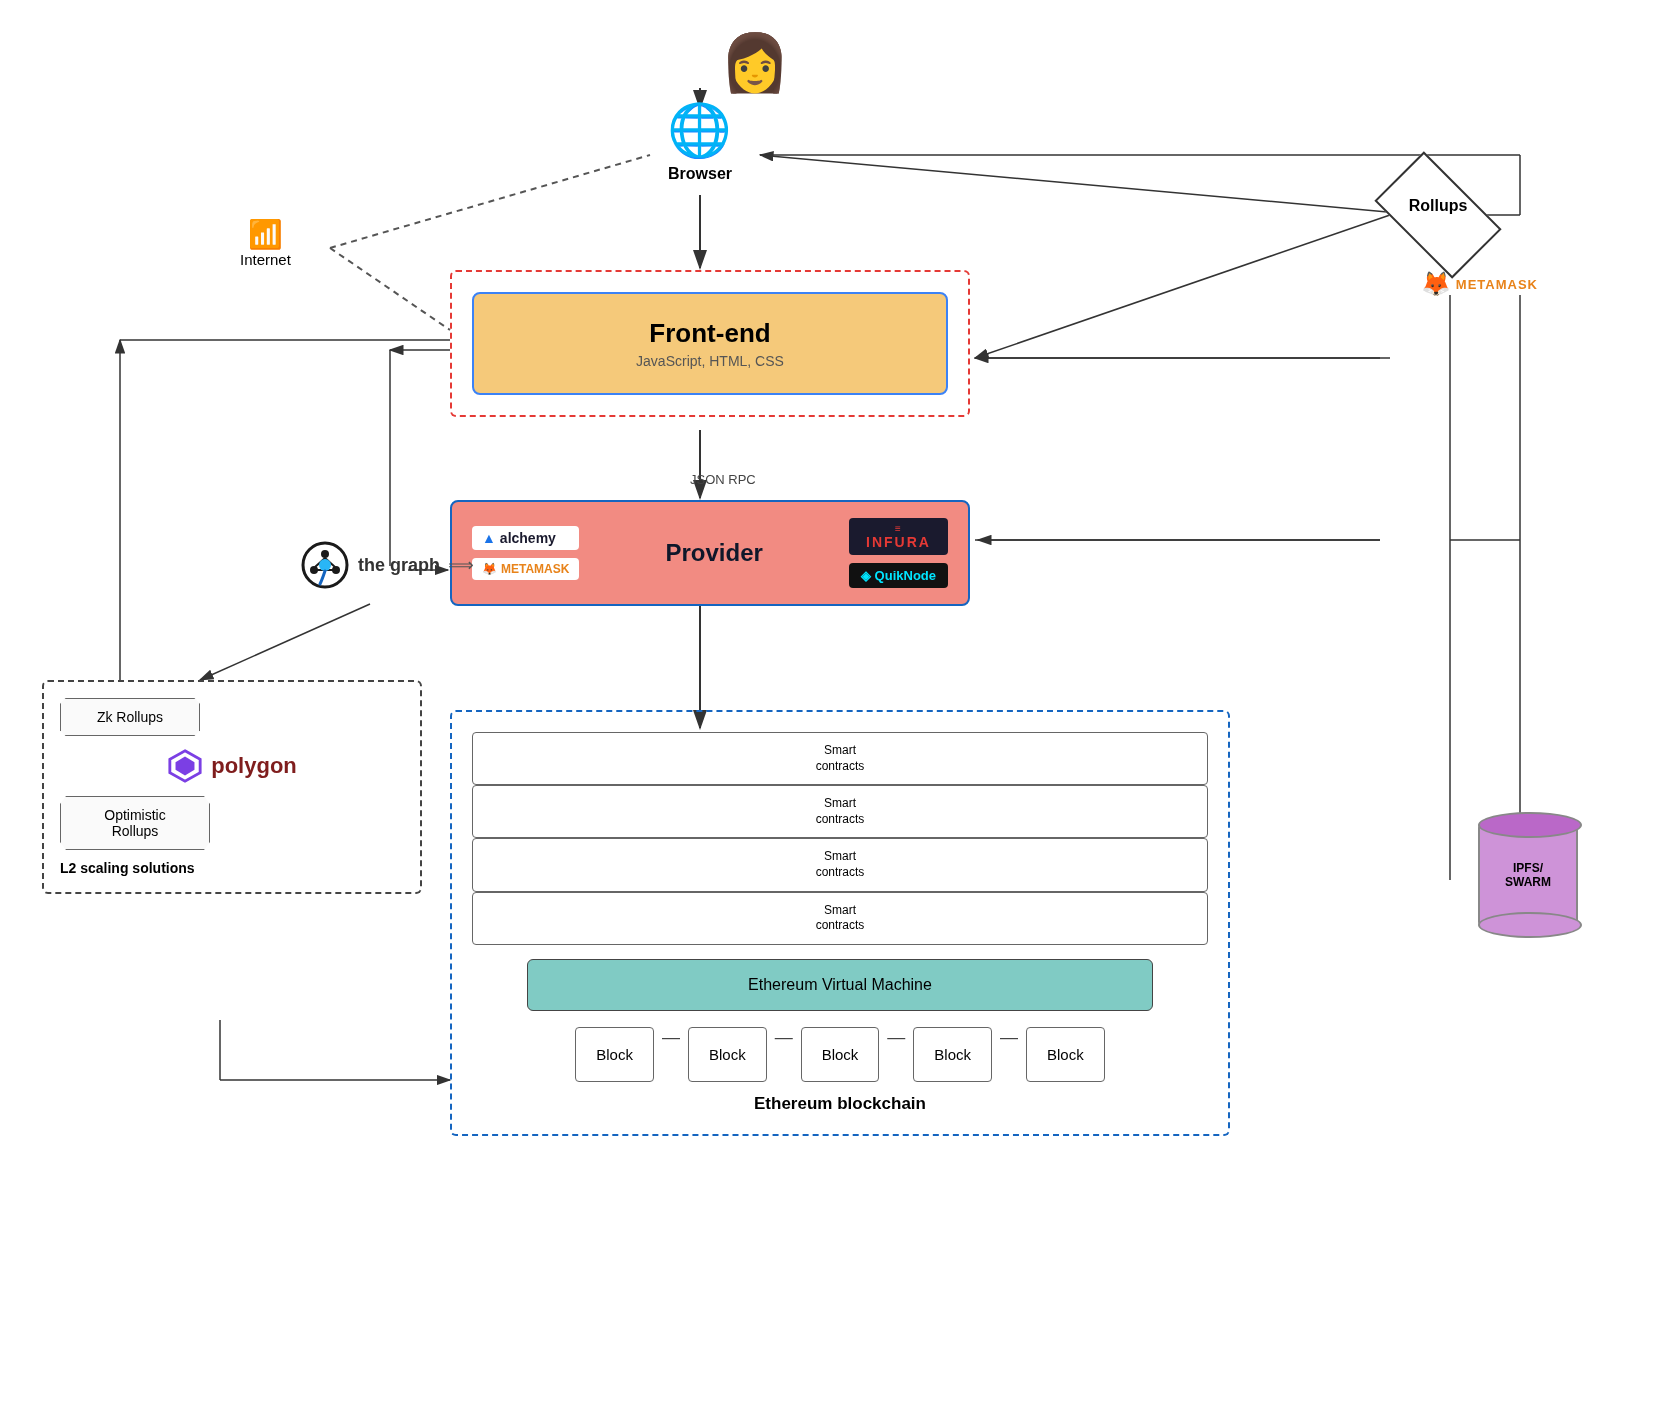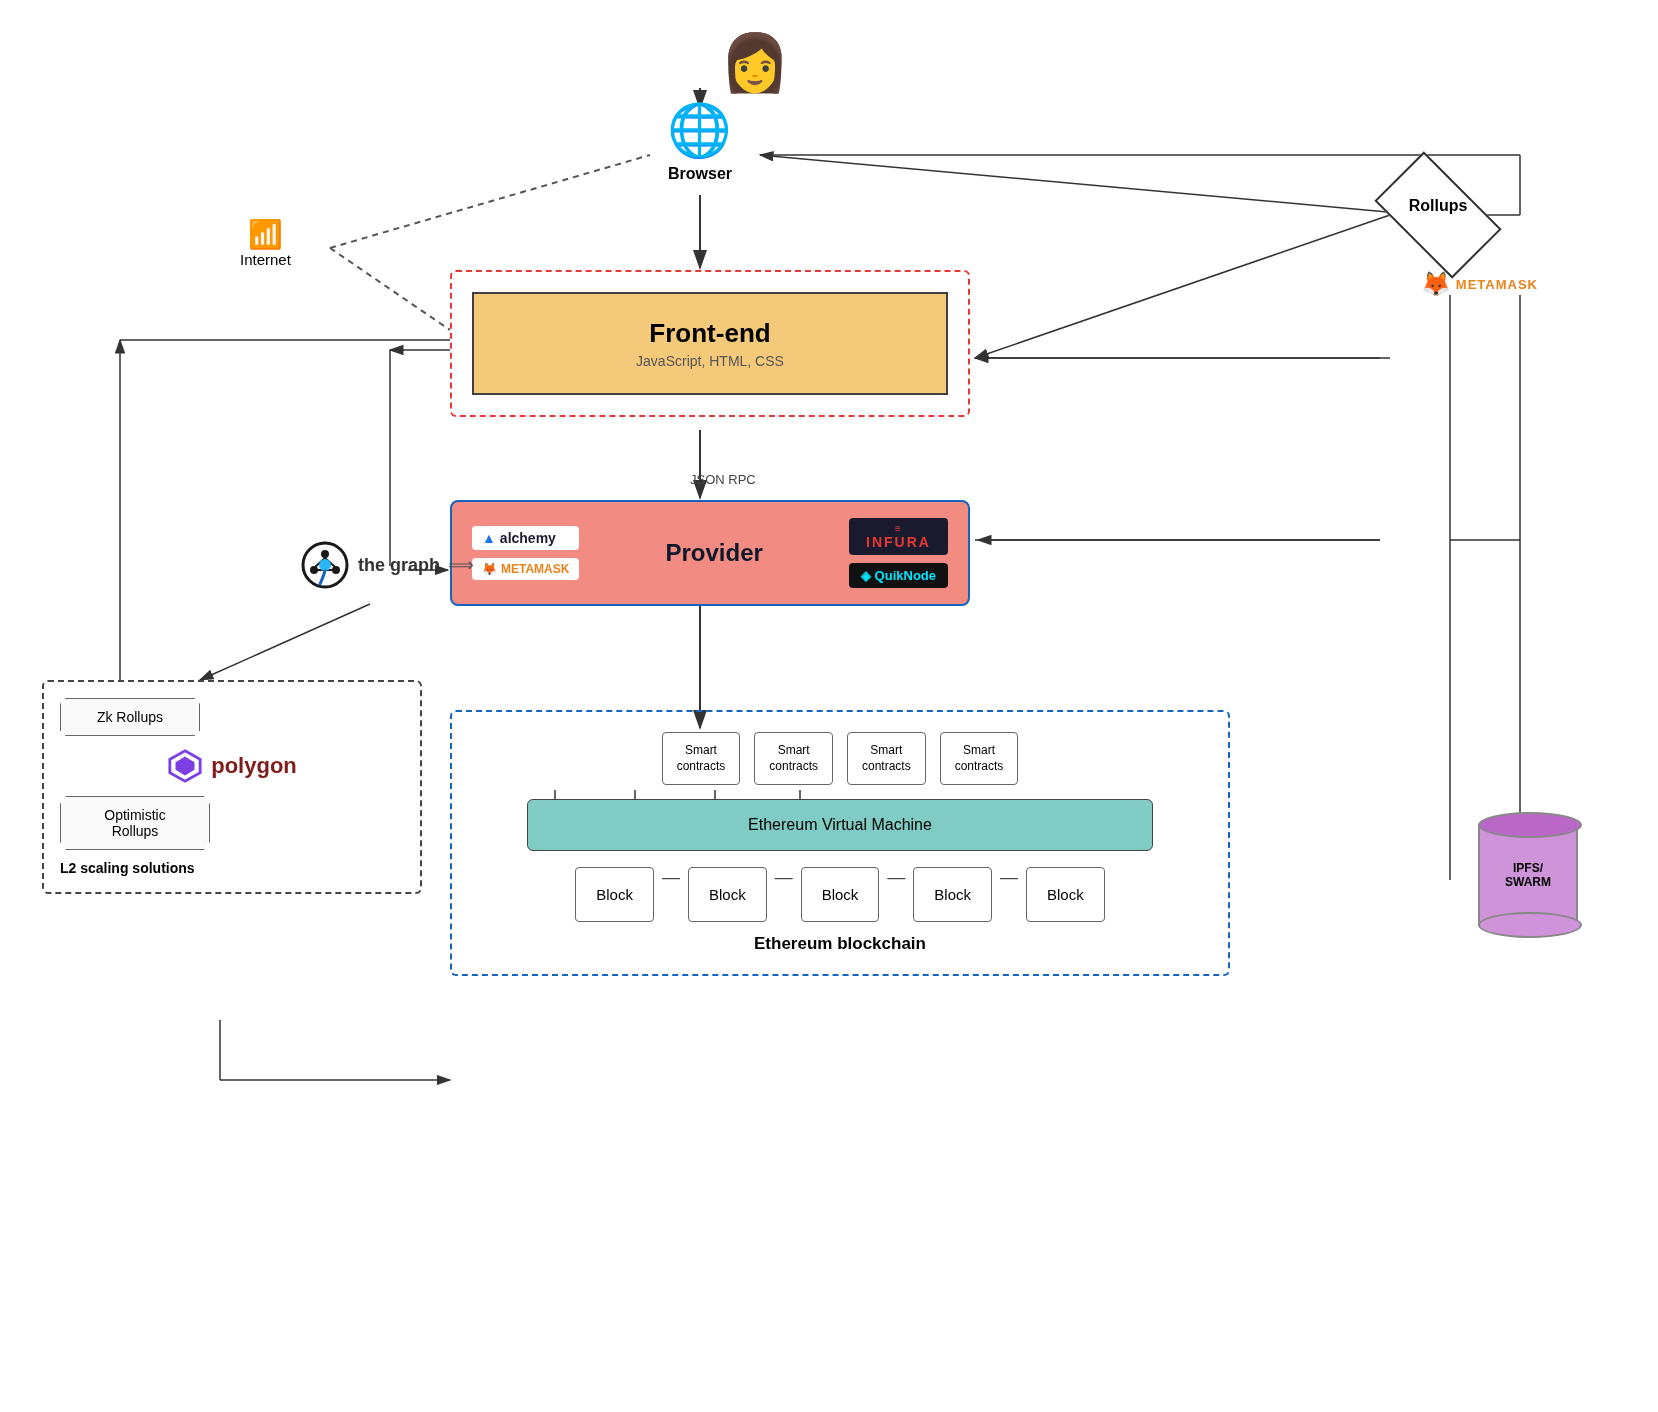--- a/index.html
+++ b/index.html
@@ -101,22 +101,22 @@
       position: absolute;
       top: 270px;
       left: 450px;
       width: 520px;
       border: 2px dashed #e53935;
       border-radius: 6px;
       padding: 20px;
     }
     .frontend-box {
       background: #f5c97a;
-      border: 2px solid #404040;
-      border-radius: 0;
+      border: 2px solid #3b82f6;
+      border-radius: 8px;
       padding: 24px 40px;
       text-align: center;
     }
     .frontend-title {
       font-size: 26px;
       font-weight: bold;
     }
     .frontend-subtitle {
       font-size: 14px;
       color: #555;
@@ -213,23 +213,23 @@
     }
     .ethereum-label {
       text-align: center;
       font-size: 17px;
       font-weight: bold;
       margin-top: 12px;
     }
     
     .smart-contracts-row {
       display: flex;
-      gap: 14px;
       justify-content: center;
       margin-bottom: 14px;
+      flex-direction: column;
     }
     .smart-contract-box {
       border: 1.5px solid #666;
       border-radius: 4px;
       padding: 10px 14px;
       font-size: 12px;
       text-align: center;
       background: white;
       line-height: 1.3;
     }

